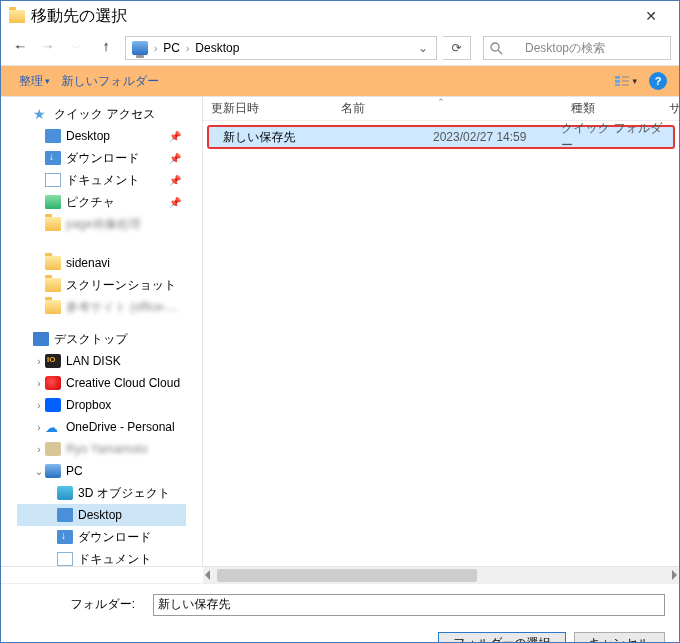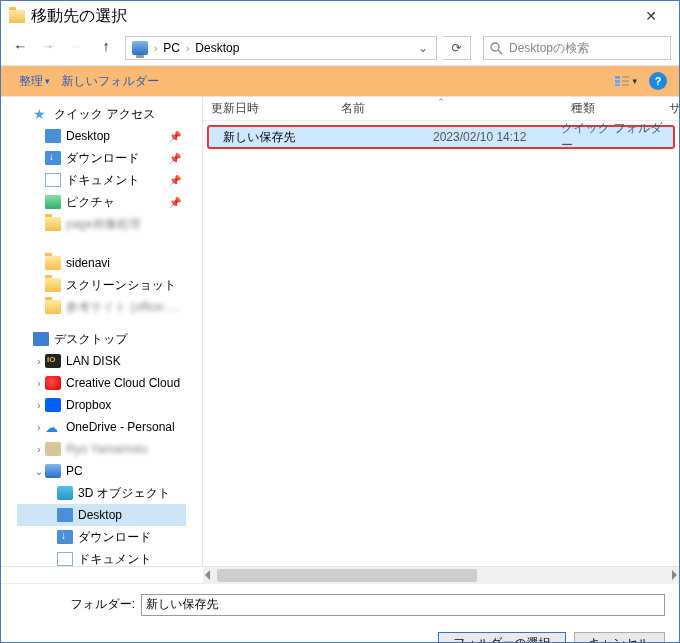--- a/index.html
+++ b/index.html
@@ -14,21 +14,21 @@
 .navbtn { width: 22px; height: 22px; display:flex; align-items:center; justify-content:center; color:#666; }
 .navbtn.disabled { color:#ccc; }
 .uparrow { margin: 0 2px; }
 .addrbar { flex: 1; height: 24px; border: 1px solid #ccc; display: flex; align-items: center; padding: 0 2px; }
 .addrbar .pc-ic { width:16px; height:14px; margin:0 4px; background:linear-gradient(#7fb7f0,#2a6fc1); border-radius:2px; position:relative; }
 .addrbar .pc-ic::after{content:"";position:absolute;bottom:-3px;left:4px;width:8px;height:3px;background:#999;border-radius:1px;}
 .addrbar .crumb { padding: 0 4px; color: #000; }
 .addrbar .sep { color: #888; padding: 0 2px; font-size: 10px; }
 .addrbar .dd { margin-left: auto; color:#666; padding: 0 6px; }
 .refresh { width: 28px; height: 24px; border:1px solid #ccc; display:flex;align-items:center;justify-content:center; border-left:none; color:#555;}
-.searchbox { width: 188px; height: 24px; border: 1px solid #ccc; margin-left: 6px; display:flex; align-items:center; padding: 0 6px; color:#888; gap:6px;}
+.searchbox { width: 188px; height: 24px; border: 1px solid #ccc; margin-left: 6px; display:flex; align-items:center; padding: 0 6px; color:#888; gap:22px;}
 .searchbox svg{width:13px;height:13px;fill:none;stroke:#888;stroke-width:1.3;}
 
 .toolbar { height: 32px; border-top:1px solid #e5e5e5; border-bottom:1px solid #e5e5e5; display:flex; align-items:center; padding: 0 12px; background:#fdba74; }
 .toolbar .btn { padding: 3px 6px; color:#2a5db0; display:flex; align-items:center; gap:2px;}
 .toolbar .spacer { flex:1; }
 .toolbar .viewbtn { color:#333; padding:3px 4px; display:flex;align-items:center;}
 .helpq { width:18px; height:18px; border-radius:50%; background:#1e88e5; color:#fff; display:flex;align-items:center;justify-content:center; font-size:11px; font-weight:bold; margin-left:8px;}
 
 .mainarea { display:flex; height: calc(643px - 30px - 34px - 32px - 42px - 36px); }
 .sidebar { width: 202px; overflow:hidden; border-right: 1px solid #e5e5e5; padding: 6px 16px; }
@@ -70,21 +70,21 @@
 .filerow .name{flex:1;} .filerow .date{width:128px;color:#555;} .filerow .type{width:112px;color:#555;}
 
 .hscroll-area{height:17px;border-top:1px solid #e5e5e5;display:flex;}
 .hscroll-left{width:202px;}
 .hscroll-right{flex:1;background:#f0f0f0;position:relative;}
 .hscroll-right::before,.hscroll-right::after{content:"";position:absolute;top:3px;width:11px;height:11px;}
 .hscroll-right::before{left:2px;border-left:5px solid #888;border-top:5px solid transparent;border-bottom:5px solid transparent;transform:rotate(180deg);width:0;height:0;}
 .hscroll-right::after{right:2px;border-left:5px solid #888;border-top:5px solid transparent;border-bottom:5px solid transparent;width:0;height:0;}
 .hscroll-thumb{position:absolute;left:14px;top:2px;height:13px;width:260px;background:#cdcdcd;border-radius:2px;}
 
-.folderline { height:42px; display:flex; align-items:center; padding: 0 14px; gap:6px; border-top:1px solid #eee;}
+.folderline { height:42px; display:flex; align-items:center; padding: 0 14px; gap:18px; border-top:1px solid #eee;}
 .folderline .lbl{text-align:right;width:120px;}
 .folderline input{flex:1;height:22px;border:1px solid #999;padding:0 4px;}
 
 .buttons { height:36px; display:flex; justify-content:flex-end; align-items:center; padding:0 14px; gap:8px;}
 .buttons button{height:23px; padding:0 14px; background:#e9e9e9; border:1px solid #adadad;}
 .buttons button.primary{border:1px solid #2a78c7;}
 
 .blur{filter:blur(2px);color:#888;}
 </style>
 </head>
@@ -248,21 +248,21 @@
       <span class="sort">⌃</span>
       <span class="col date">更新日時</span>
       <span class="col name">名前</span>
       <span class="col type">種類</span>
       <span class="col size">サ</span>
     </div>
     <div class="filelist">
       <div class="filerow">
         <span class="ic folder"></span>
         <span class="name">新しい保存先</span>
-        <span class="date">2023/02/10 14:12</span>
+        <span class="date">2023/02/27 14:59</span>
         <span class="type">クイック フォルダー</span>
       </div>
     </div>
   </div>
 </div>
 
 <div class="hscroll-area">
   <div class="hscroll-left"></div>
   <div class="hscroll-right">
       <div class="hscroll-thumb"></div>

